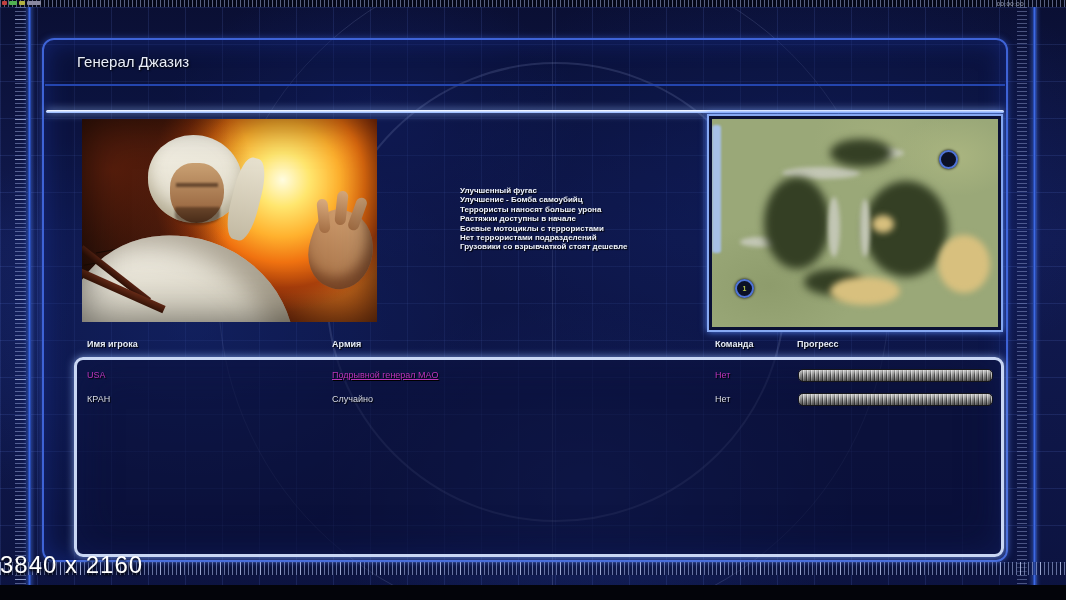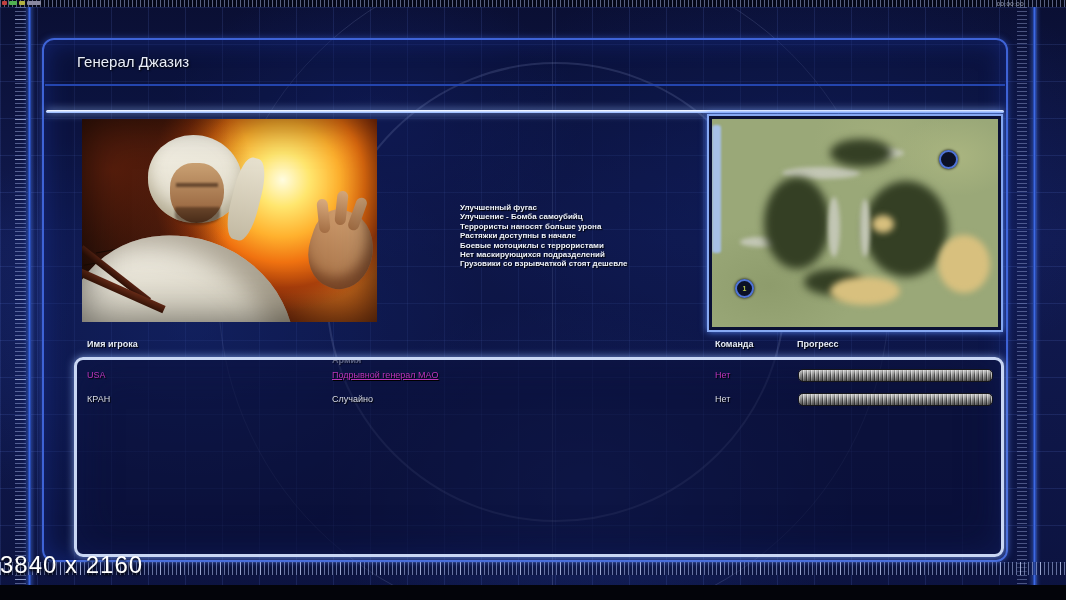--- a/index.html
+++ b/index.html
@@ -80,21 +80,21 @@
     background:linear-gradient(200deg,#d9a878,#a06a40);border-radius:40% 60% 50% 55%;
     transform:rotate(18deg);box-shadow:inset -8px -10px 12px rgba(90,40,16,.6);}
   .p-finger{position:absolute;width:11px;height:34px;border-radius:6px;
     background:linear-gradient(200deg,#dcae80,#a06a40);}
   .p-gun1{position:absolute;left:-6px;top:168px;width:92px;height:8px;
     background:linear-gradient(180deg,#6a2c18,#3c1608);transform:rotate(24deg);}
   .p-gun2{position:absolute;left:-10px;top:152px;width:86px;height:7px;
     background:linear-gradient(180deg,#5a2414,#2e1006);transform:rotate(38deg);}
   .p-vign{position:absolute;inset:0;box-shadow:inset 0 0 42px rgba(0,0,0,.55);}
   
-  .bonuses{position:absolute;left:416px;top:146px;width:250px;margin-top:17px;}
+  .bonuses{position:absolute;left:416px;top:146px;width:250px;}
   .bonus-line{font-size:8px;font-weight:bold;color:#f0f4fc;line-height:9.4px;
     text-shadow:1px 1px 1px #000;}
   
   .minimap{position:absolute;left:663px;top:74px;width:286px;height:208px;
     border:2px solid #86a8f2;box-shadow:0 0 7px rgba(90,140,255,.9);
     background:#0a1034;padding:3px;}
   .map{position:relative;width:100%;height:100%;overflow:hidden;background:
     radial-gradient(60px 40px at 85% 18%, #aab580, transparent),
     radial-gradient(90px 60px at 20% 80%, #8e9c6c, transparent),
     radial-gradient(70px 50px at 60% 10%, #a2ae7c, transparent),
@@ -103,21 +103,21 @@
   .water{left:0;top:6px;width:9px;height:128px;background:#a6c0e6;filter:blur(1px);border-radius:3px;}
   .forest{background:#343f24;filter:blur(4px);}
   .sand{background:#d8c07e;filter:blur(3px);}
   .ridge{background:#c2c6b4;filter:blur(2px);}
   .marker{position:absolute;width:15px;height:15px;border-radius:50%;background:#0b1026;
     border:2px solid #4f74d8;box-shadow:0 0 3px #000;color:#b9c94a;font-size:7px;
     display:flex;align-items:center;justify-content:center;font-weight:bold;}
   
   .tbl-head{position:absolute;top:299px;font-size:9px;font-weight:bold;color:#e6ecf8;
     text-shadow:1px 1px 1px #000;}
-  .h-name{left:43px;text-align:right;} .h-army{left:288px;margin-top:16px;} .h-team{left:671px;} .h-progress{left:753px;}
+  .h-name{left:43px;text-align:right;} .h-army{left:288px;} .h-team{left:671px;} .h-progress{left:753px;}
   .panel{position:absolute;left:30px;top:317px;width:924px;height:194px;
     border:3px solid #c9d7f4;border-radius:9px;background:rgba(10,14,52,.5);
     box-shadow:0 0 9px rgba(150,185,255,.75), inset 0 0 40px rgba(15,25,80,.55);}
   .prow{position:absolute;left:0;right:0;height:18px;font-size:9px;}
   .prow .cell{position:absolute;top:3px;text-shadow:1px 1px 1px #000;}
   .c-name{left:10px;} .c-army{left:255px;} .c-team{left:638px;}
   .pbar{position:absolute;left:721px;top:2px;height:11px;border-radius:5px;
     border:1px solid #15151a;
     background:
       linear-gradient(180deg, rgba(255,255,255,.55), rgba(255,255,255,0) 45%, rgba(0,0,0,.45)),
@@ -173,21 +173,21 @@
       <div class="p-gun1"></div>
       <div class="p-vign"></div>
     </div>
 
     <div class="bonuses">
       <div class="bonus-line">Улучшенный фугас</div>
       <div class="bonus-line">Улучшение - Бомба самоубийц</div>
       <div class="bonus-line">Террористы наносят больше урона</div>
       <div class="bonus-line">Растяжки доступны в начале</div>
       <div class="bonus-line">Боевые мотоциклы с террористами</div>
-      <div class="bonus-line">Нет маскирующихся подразделений</div>
+      <div class="bonus-line">Нет террористами подразделений</div>
       <div class="bonus-line">Грузовики со взрывчаткой стоят дешевле</div>
     </div>
 
     <div class="minimap">
       <div class="map">
         <div class="blob water"></div>
         <div class="blob ridge" style="left:70px;top:48px;width:78px;height:12px"></div>
         <div class="blob ridge" style="left:128px;top:28px;width:64px;height:12px"></div>
         <div class="blob ridge" style="left:28px;top:118px;width:40px;height:10px"></div>
         <div class="blob forest" style="left:52px;top:58px;width:66px;height:92px"></div>

